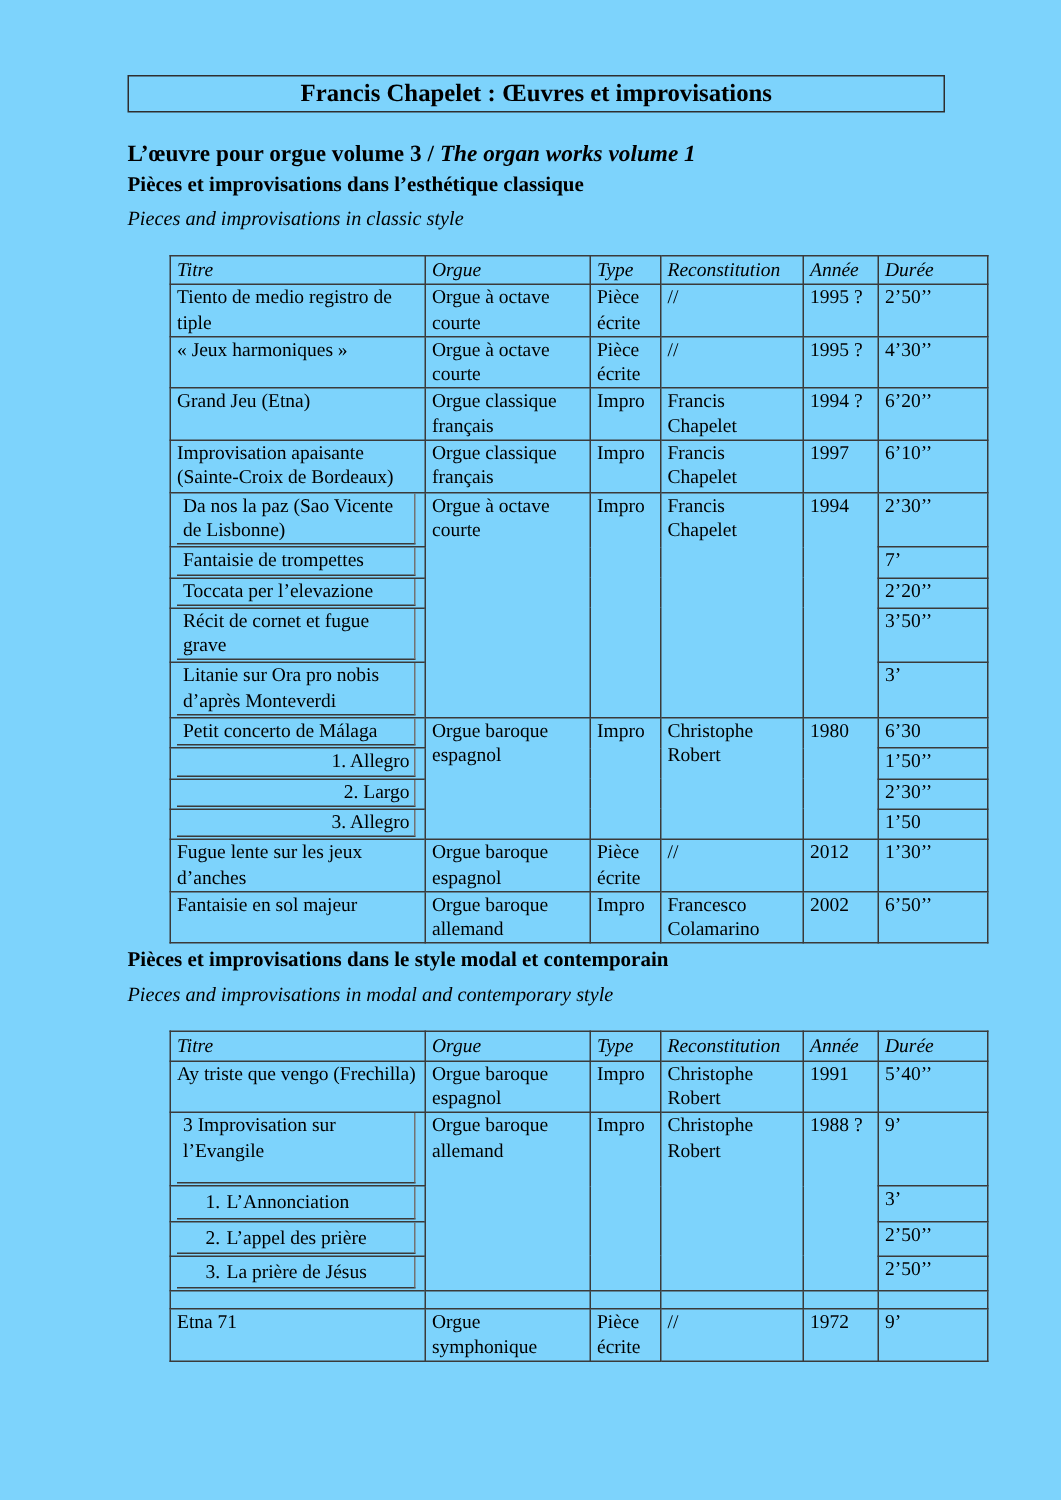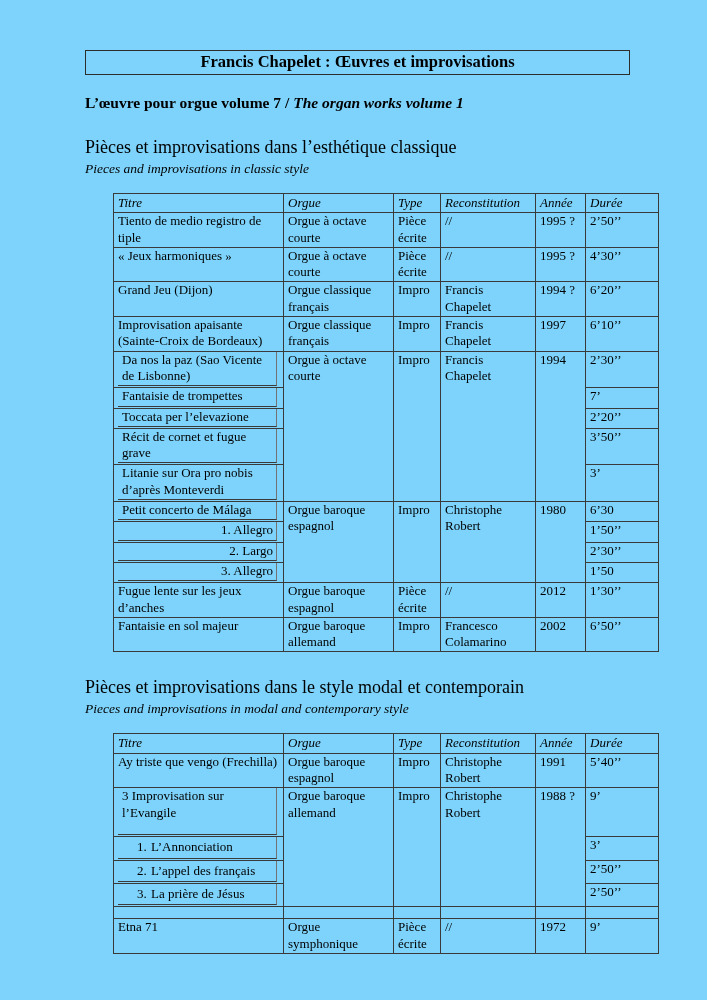--- a/index.html
+++ b/index.html
@@ -32,23 +32,24 @@
     padding: 0 0 1px 0;
   }
   .section-heading {
     margin-top: 19px;
     font-size: 15.5px;
     font-weight: bold;
     line-height: 18px;
   }
   .section-heading .en { font-style: italic; margin-left: 4px; }
   .sub-fr {
-    margin-top: 27px;
-    font-size: 18px;
+    margin-top: 4px;
+    font-size: 14px;
     line-height: 16px;
+    font-weight: bold;
   }
   .sub-en {
     margin-top: 6px;
     font-size: 13.5px;
     font-style: italic;
     line-height: 16px;
   }
   .sec2-gap { margin-top: 45px; }
 
   table.works {
@@ -98,21 +99,21 @@
 <body>
 
 <div class="page">
   <div class="content">
 
     <div class="title-box">
       <span>Francis Chapelet : Œuvres et improvisations</span>
     </div>
 
     <div class="section-heading">
-      <span>L’œuvre pour orgue volume 7 /</span><span class="en">The organ works volume 1</span>
+      <span>L’œuvre pour orgue volume 3 /</span><span class="en">The organ works volume 1</span>
     </div>
     <div class="sub-fr">Pièces et improvisations dans l’esthétique classique</div>
     <div class="sub-en">Pieces and improvisations in classic style</div>
 
     <table class="works">
       <colgroup>
           <col style="width:170px">
           <col style="width:110px">
           <col style="width:47px">
           <col style="width:95px">
@@ -138,21 +139,21 @@
       </tr>
       <tr>
         <td class="ct">« Jeux harmoniques »</td>
         <td class="co">Orgue à octave courte</td>
         <td class="cy">Pièce écrite</td>
         <td class="cr">//</td>
         <td class="ca">1995 ?</td>
         <td class="cd">4’30’’</td>
       </tr>
       <tr>
-        <td class="ct">Grand Jeu (Dijon)</td>
+        <td class="ct">Grand Jeu (Etna)</td>
         <td class="co">Orgue classique français</td>
         <td class="cy">Impro</td>
         <td class="cr">Francis Chapelet</td>
         <td class="ca">1994 ?</td>
         <td class="cd">6’20’’</td>
       </tr>
       <tr>
         <td class="ct">Improvisation apaisante (Sainte-Croix de Bordeaux)</td>
         <td class="co">Orgue classique français</td>
         <td class="cy">Impro</td>
@@ -284,21 +285,21 @@
         <td class="cd">9’</td>
       </tr>
       <tr>
         <td class="ct grp">
           <div class="inbox s2"><span class="subnum">1.</span><span>L’Annonciation</span></div>
         </td>
         <td class="cd">3’</td>
       </tr>
       <tr>
         <td class="ct grp">
-          <div class="inbox s2"><span class="subnum">2.</span><span>L’appel des français</span></div>
+          <div class="inbox s2"><span class="subnum">2.</span><span>L’appel des prière</span></div>
         </td>
         <td class="cd">2’50’’</td>
       </tr>
       <tr>
         <td class="ct grp">
           <div class="inbox s2"><span class="subnum">3.</span><span>La prière de Jésus</span></div>
         </td>
         <td class="cd">2’50’’</td>
       </tr>
       <tr class="empty">

